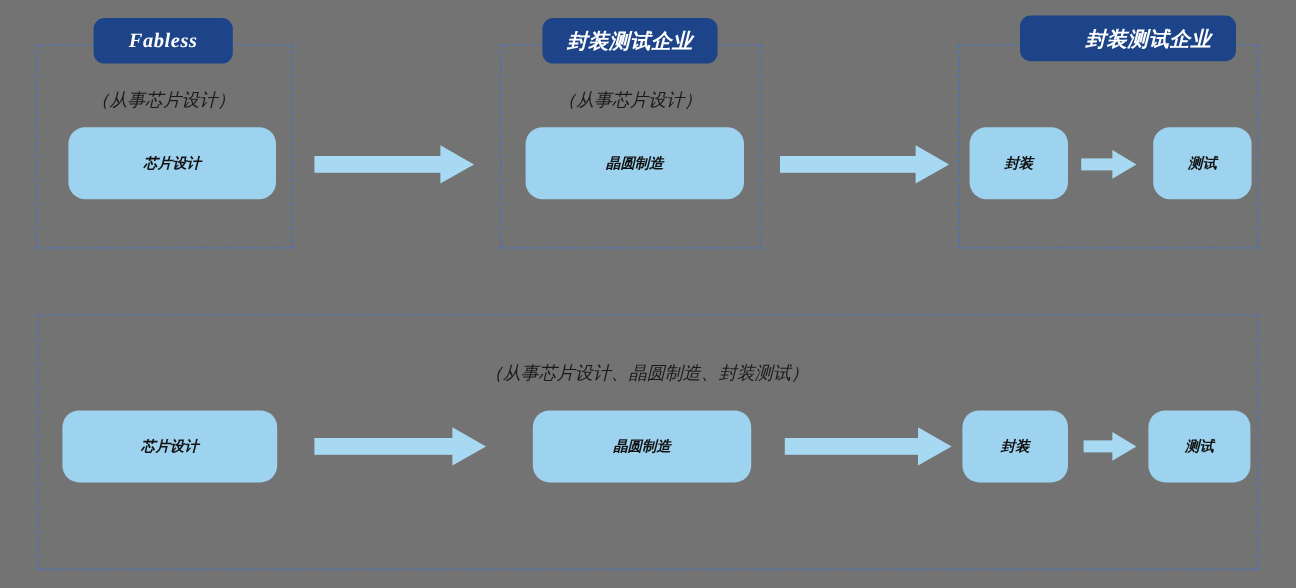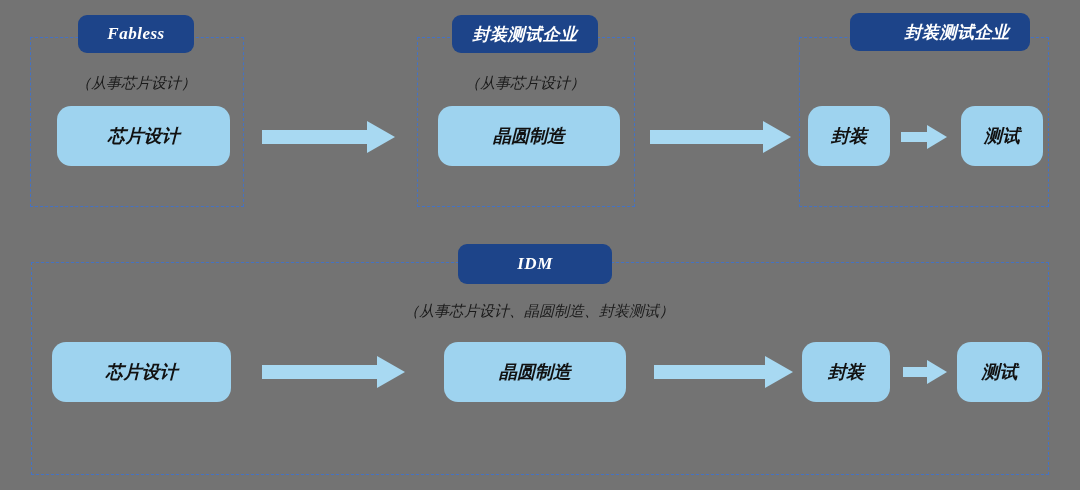--- a/index.html
+++ b/index.html
@@ -31,21 +31,21 @@
     position:absolute;
     display:flex; align-items:center; justify-content:center;
     font-size:15px;
     z-index:2;
   }
   .step {
     position:absolute;
     background:#9ed3ef;
     border-radius:14px;
     display:flex; align-items:center; justify-content:center;
-    font-weight:bold; font-size:18px;
+    font-weight:bold; font-size:12px;
     color:#111111;
     z-index:2;
   }
   .arrow { position:absolute; z-index:1; }
   .arrow::before {
     content:""; position:absolute; left:0; top:50%;
     transform:translateY(-50%);
     height:14px; right:26px;
     background:#a8d9f2;
   }
@@ -117,21 +117,20 @@
 
   <div class="arrow t-arrow2"></div>
 
   <div class="dashed u3-dash"></div>
   <div class="pill u3-pill">封装测试企业</div>
   <div class="step u3-blueA">封装</div>
   <div class="arrow arrow-sm t-arrow3"></div>
   <div class="step u3-blueB">测试</div>
 
   <div class="dashed idm-dash"></div>
-  <div class="pill idm-pill">IDM</div>
   <div class="subtitle idm-sub">（从事芯片设计、晶圆制造、封装测试）</div>
 
   <div class="step b1">芯片设计</div>
   <div class="arrow b-arrow1"></div>
   <div class="step b2">晶圆制造</div>
   <div class="arrow b-arrow2"></div>
   <div class="step b3">封装</div>
   <div class="arrow arrow-sm b-arrow3"></div>
   <div class="step b4">测试</div>
 

